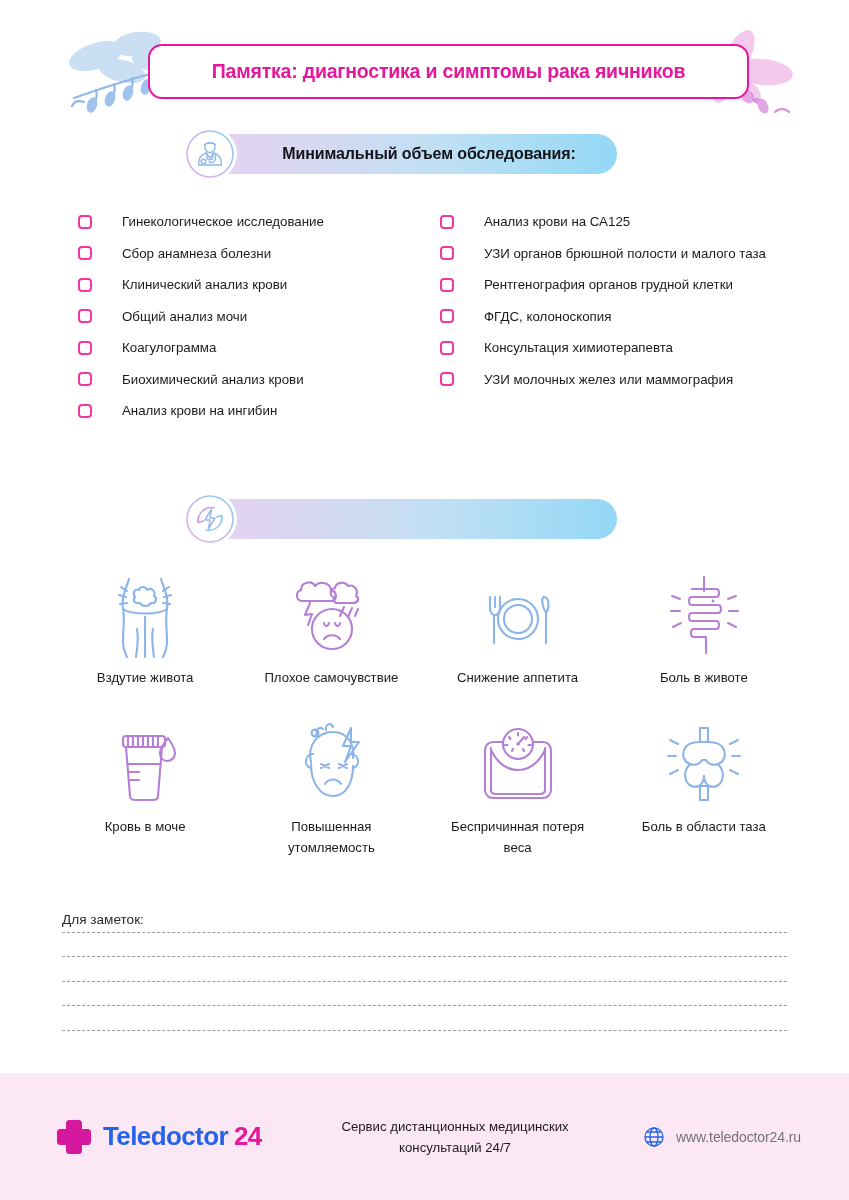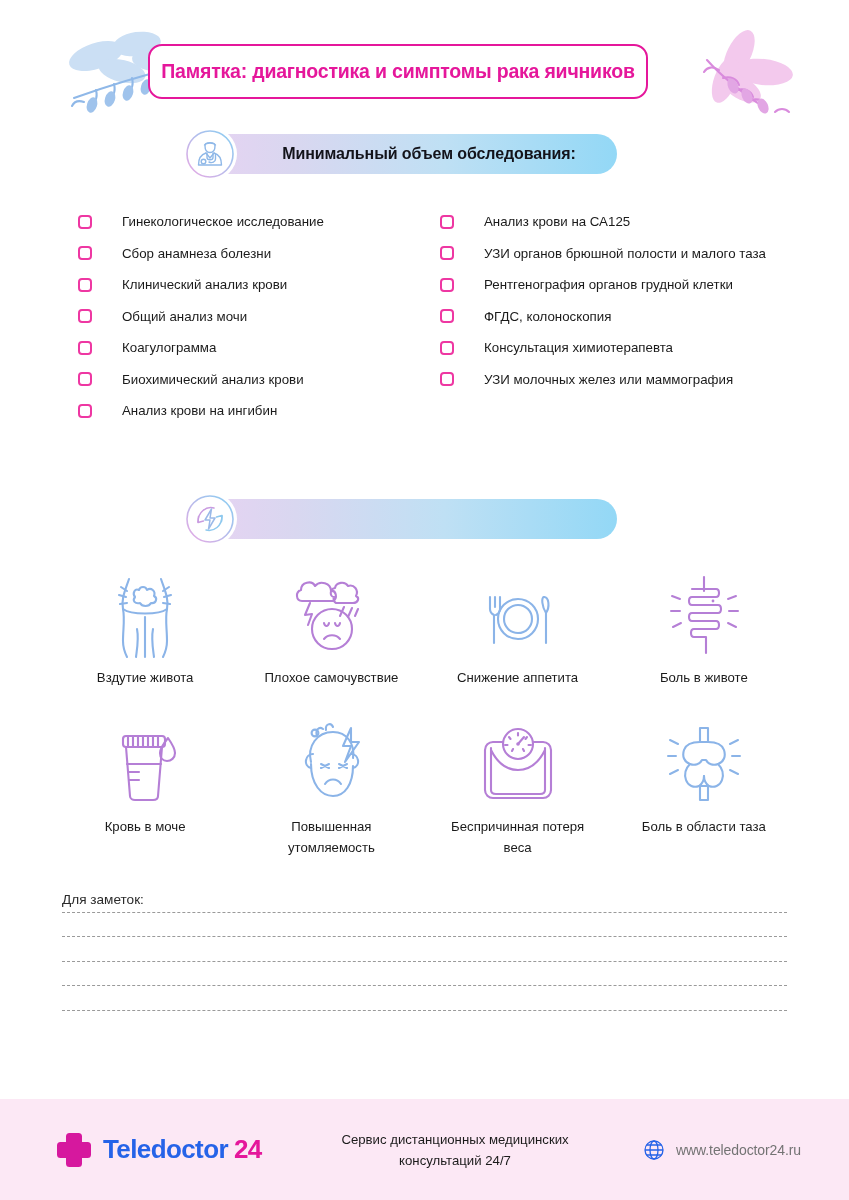--- a/index.html
+++ b/index.html
@@ -21,21 +21,21 @@
   .leaf-left, .leaf-right {
     position:absolute; top:0;
     pointer-events:none;
   }
   .leaf-left  { left:62px;  }
   .leaf-right { right:40px; }
 
   .title-box {
     position:absolute;
     left:148px; top:18px;
-    width:500px; height:55px;
+    width:601px; height:55px;
     border:2.2px solid #E5179B;
     border-radius:14px;
     background:#ffffff;
     display:flex; align-items:center; justify-content:center;
     z-index:3;
   }
   .title-text {
     font-size:19.5px;
     font-weight:bold;
     color:#E5179B;
@@ -120,41 +120,41 @@
     margin-top:6px;
     font-size:13.2px;
     line-height:21px;
     text-align:center;
     color:#1b1b1b;
     max-width:160px;
   }
 
   
   .notes {
-    margin-top:34px;
+    margin-top:54px;
     padding:0 62px 0 62px;
   }
   .notes-head {
     font-size:13.6px;
     color:#2a2a2a;
     margin-bottom:2px;
   }
   .note-line {
     height:24.5px;
     border-bottom:1.4px dashed #9a9a9a;
   }
   .note-line.first {
     height:4px;
   }
 
   
   .footer {
     position:absolute;
     left:0; bottom:0;
-    width:849px; height:101px;
+    width:849px; height:127px;
     background:#FCE8F5;
     display:flex;
     align-items:center;
   }
   .footer-logo {
     display:flex; align-items:center;
     margin-left:55px;
     width:250px;
   }
   .logo-word {

